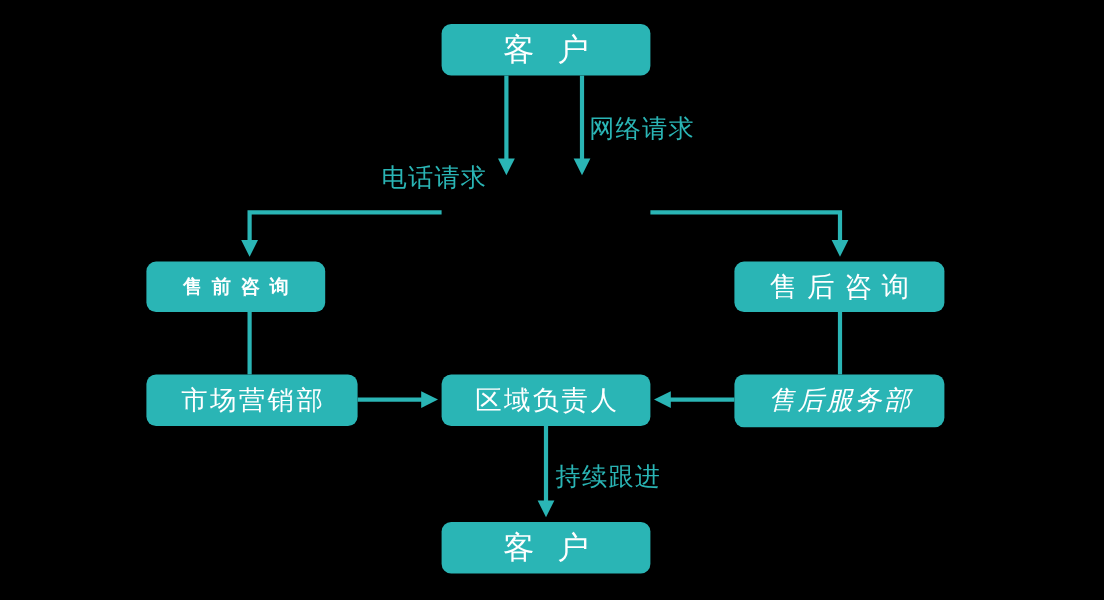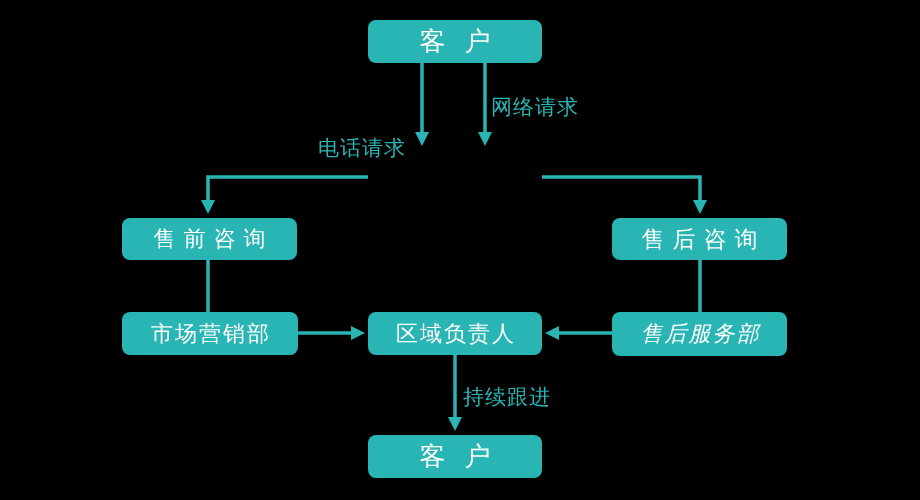--- a/index.html
+++ b/index.html
@@ -30,21 +30,21 @@
     background: #2ab5b5;
     color: #ffffff;
     border-radius: 8px;
     font-weight: 300;
     white-space: nowrap;
     box-sizing: border-box;
   }
   
   .n-customer-top      { left: 368px; top: 20px;  width: 174px; height: 43px; font-size: 26px; letter-spacing: 6px; text-indent: 6px; }
   .n-service-center    { left: 368px; top: 157px; width: 174px; height: 40px; font-size: 23px; letter-spacing: 8px; text-indent: 8px; }
-  .n-presales          { left: 122px; top: 218px; width: 175px; height: 42px; font-size: 22px; letter-spacing: 8px; text-indent: 8px; }
+  .n-presales          { left: 122px; top: 218px; width: 149px; height: 42px; font-size: 16px; letter-spacing: 8px; text-indent: 8px; font-weight: bold; }
   .n-aftersales-consult{ left: 612px; top: 218px; width: 175px; height: 42px; font-size: 23px; letter-spacing: 8px; text-indent: 8px; }
   .n-marketing         { left: 122px; top: 312px; width: 176px; height: 43px; font-size: 22px; letter-spacing: 2px; text-indent: 2px; }
   .n-regional          { left: 368px; top: 312px; width: 174px; height: 43px; font-size: 22px; letter-spacing: 2px; text-indent: 2px; font-family: Liberation Mono, monospace; }
   .n-aftersales-service{ left: 612px; top: 312px; width: 175px; height: 44px; font-size: 22px; letter-spacing: 2px; text-indent: 2px; font-style: italic; }
   .n-customer-bottom   { left: 368px; top: 435px; width: 174px; height: 43px; font-size: 26px; letter-spacing: 6px; text-indent: 6px; }
 
   .edge-label {
     position: absolute;
     color: #2ab5b5;
     font-size: 21px;

